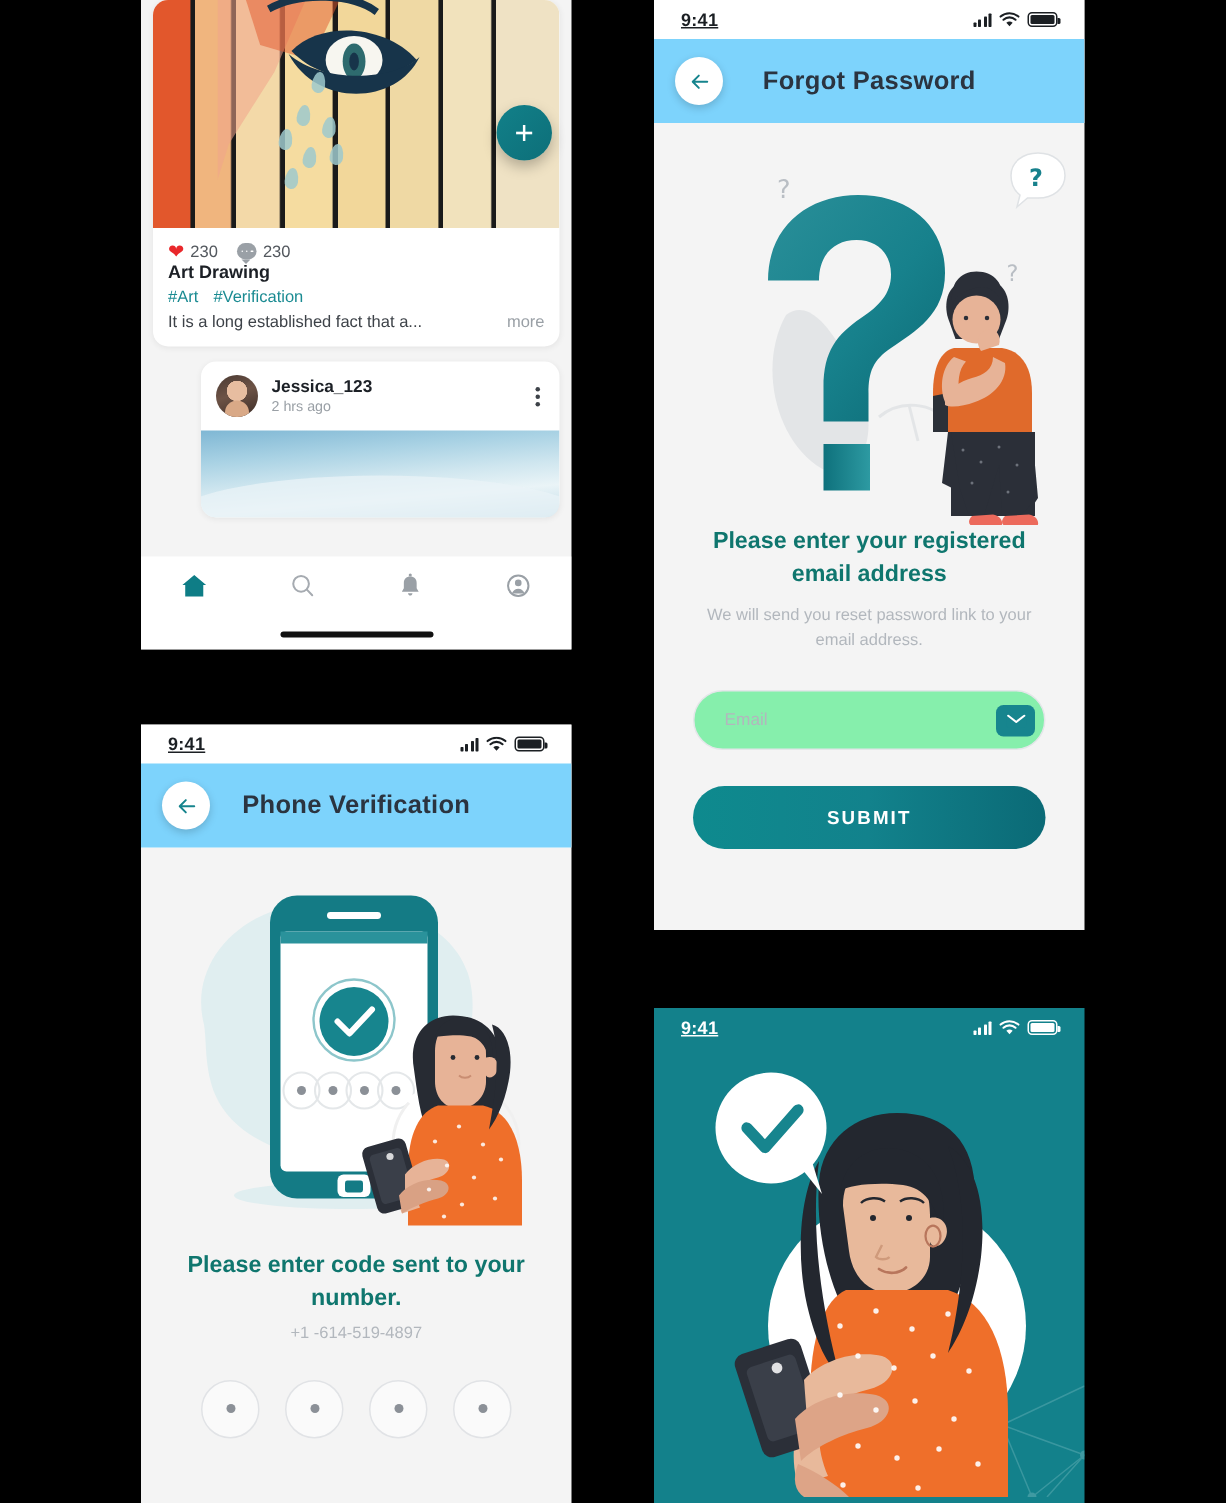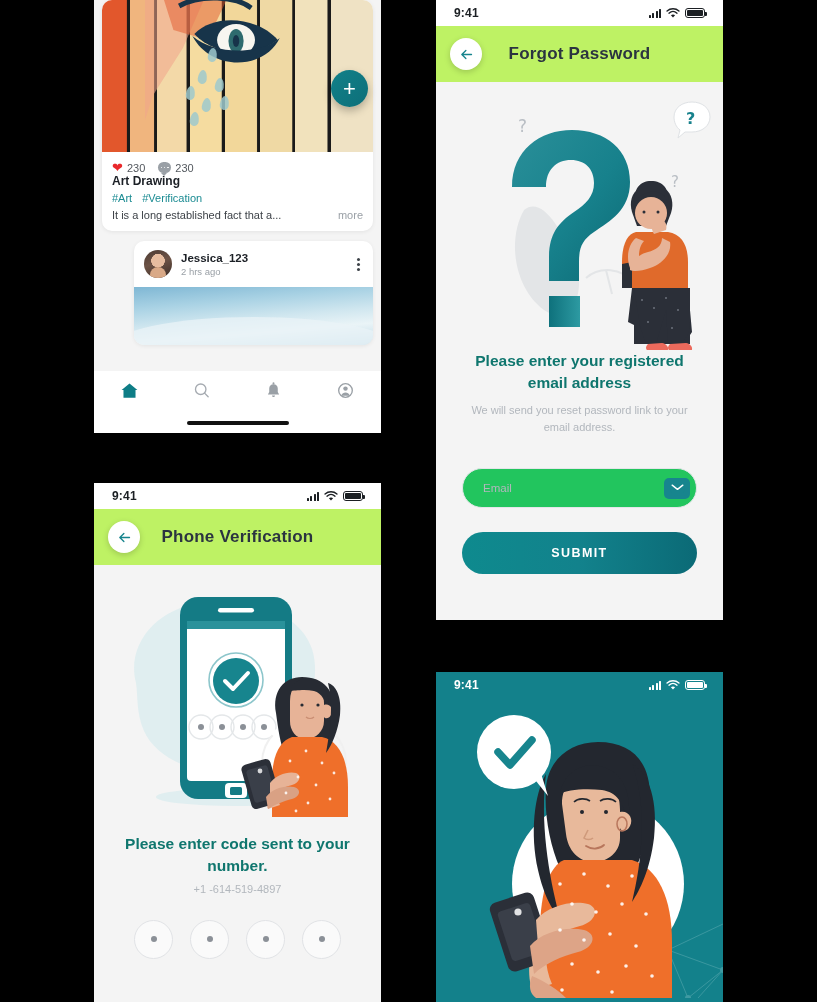--- a/index.html
+++ b/index.html
@@ -10,36 +10,36 @@
     overflow: hidden;
   }
   .canvas { position: relative; width: 817px; height: 1002px; background: #000; }
 
   .phone { position: absolute; overflow: hidden; background: #f4f4f4; }
 
   
   .statusbar {
     height: 26px; display: flex; align-items: center;
     justify-content: space-between; padding: 0 18px;
-    font-size: 12px; font-weight: bold; letter-spacing: .2px;
+    font-size: 12px; font-weight: bold; letter-spacing: .2px; text-decoration: underline;
   }
   .statusbar.dark { color: #1b1f23; }
   .statusbar.light { color: #ffffff; }
   .sb-right { display: flex; align-items: center; gap: 5px; }
   .bars { display: flex; align-items: flex-end; gap: 1.5px; height: 10px; }
   .bars i { display: block; width: 2px; background: currentColor; border-radius: .5px; }
   .bars i:nth-child(1){height:3px}.bars i:nth-child(2){height:5px}
   .bars i:nth-child(3){height:7px}.bars i:nth-child(4){height:9px}
   .batt { width: 20px; height: 10px; border: 1.4px solid currentColor; border-radius: 3px; position: relative; padding: 1.2px; }
   .batt::after { content:""; position:absolute; right:-3px; top:3px; width:2px; height:4px; background: currentColor; border-radius:0 1px 1px 0; }
   .batt span { display:block; height:100%; background: currentColor; border-radius:1px; }
 
   
   .appbar {
-    background: #bef264; height: 56px; display: flex; align-items: center;
+    background: #7dd3fc; height: 56px; display: flex; align-items: center;
     padding: 0 14px; position: relative;
   }
   .backbtn {
     width: 32px; height: 32px; border-radius: 50%; background: #fff;
     box-shadow: 0 2px 6px rgba(0,0,0,.18);
     display: flex; align-items: center; justify-content: center; flex: none;
   }
   .appbar h1 {
     position: absolute; left: 0; right: 0; text-align: center;
     font-size: 17px; font-weight: bold; color: #2b3440; letter-spacing: .2px;
@@ -99,21 +99,21 @@
     display: flex; align-items: flex-start; padding-top: 10px; }
   .navitem { flex: 1; display: flex; justify-content: center; }
   .homebar { position: absolute; left: 50%; transform: translateX(-50%); bottom: 8px; width: 102px; height: 4px; background: #111; border-radius: 3px; }
 
   
   #screen-forgot { left: 436px; top: 0; width: 287px; height: 620px; background: #f4f4f4; }
   .illus { position: relative; height: 268px; }
   .body-pad { padding: 0 26px; text-align: center; }
   .headline { font-size: 15.5px; font-weight: bold; color: #0f766e; line-height: 1.45; }
   .subline { font-size: 11px; color: #b2b7bd; line-height: 1.55; margin-top: 7px; }
-  .inputwrap { margin: 32px 0 0; height: 40px; border: 1px solid #e4e6e9; background: #22c55e;
+  .inputwrap { margin: 24px 0 0; height: 40px; border: 1px solid #e4e6e9; background: #86efac;
     border-radius: 22px; display: flex; align-items: center; padding: 0 6px 0 20px; }
   .inputwrap input { border: none; outline: none; flex: 1; font-size: 11.5px; color: #3d4248;
     font-family: "Liberation Sans", sans-serif; background: transparent; }
   .inputwrap input::placeholder { color: #b2b7bd; }
   .mailbtn { width: 26px; height: 21px; border-radius: 5px; background: #17858e; flex: none;
     display: flex; align-items: center; justify-content: center; }
   .submit { margin-top: 24px; height: 42px; border-radius: 24px; border: none; width: 100%;
     background: linear-gradient(90deg,#0e8a8e 0%, #12828c 50%, #0b6a76 100%);
     color: #fff; font-size: 12.5px; font-weight: bold; letter-spacing: 1.4px;
     font-family: "Liberation Sans", sans-serif; }

